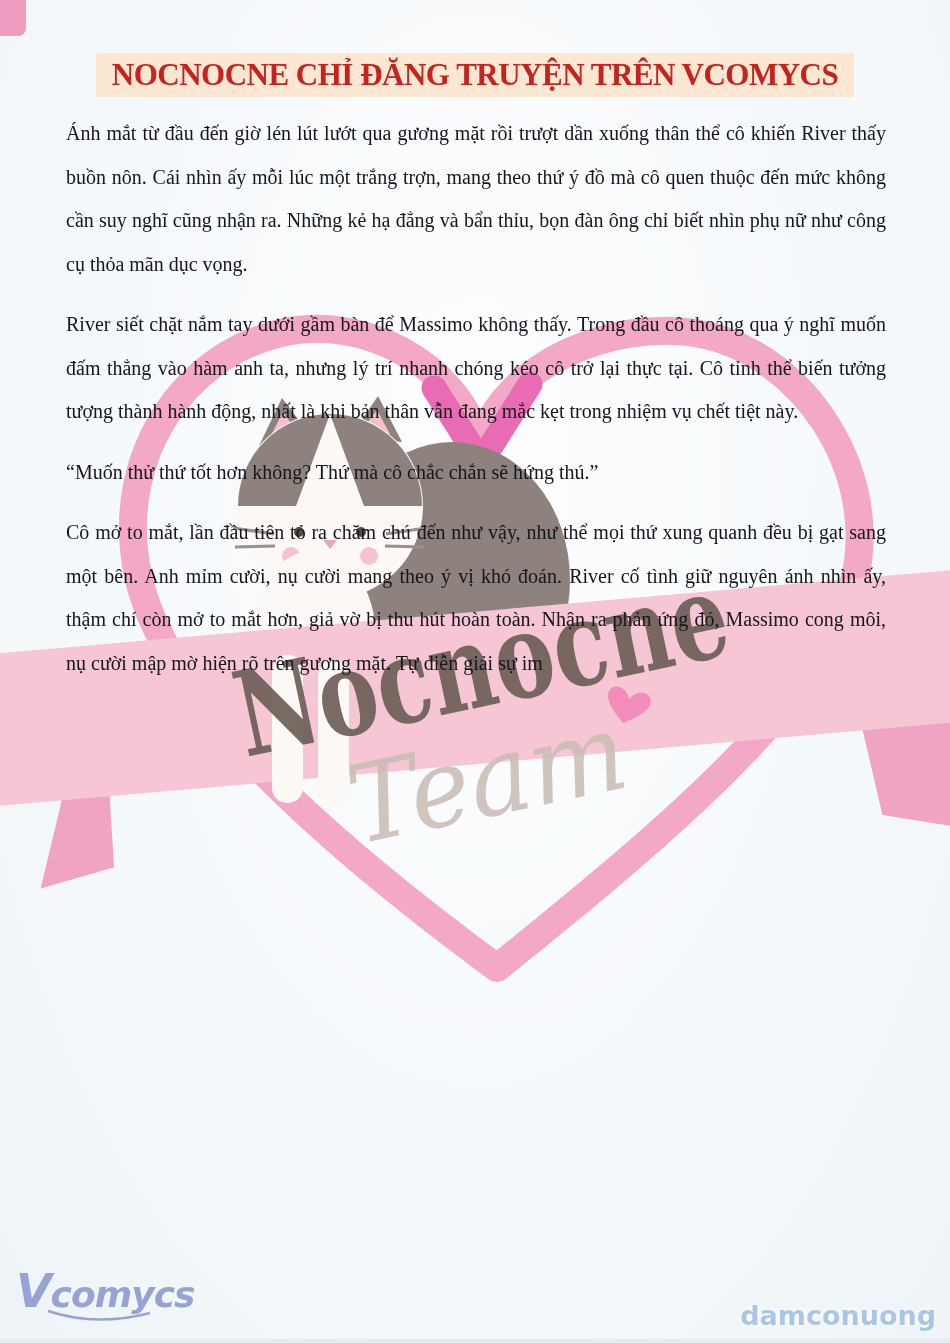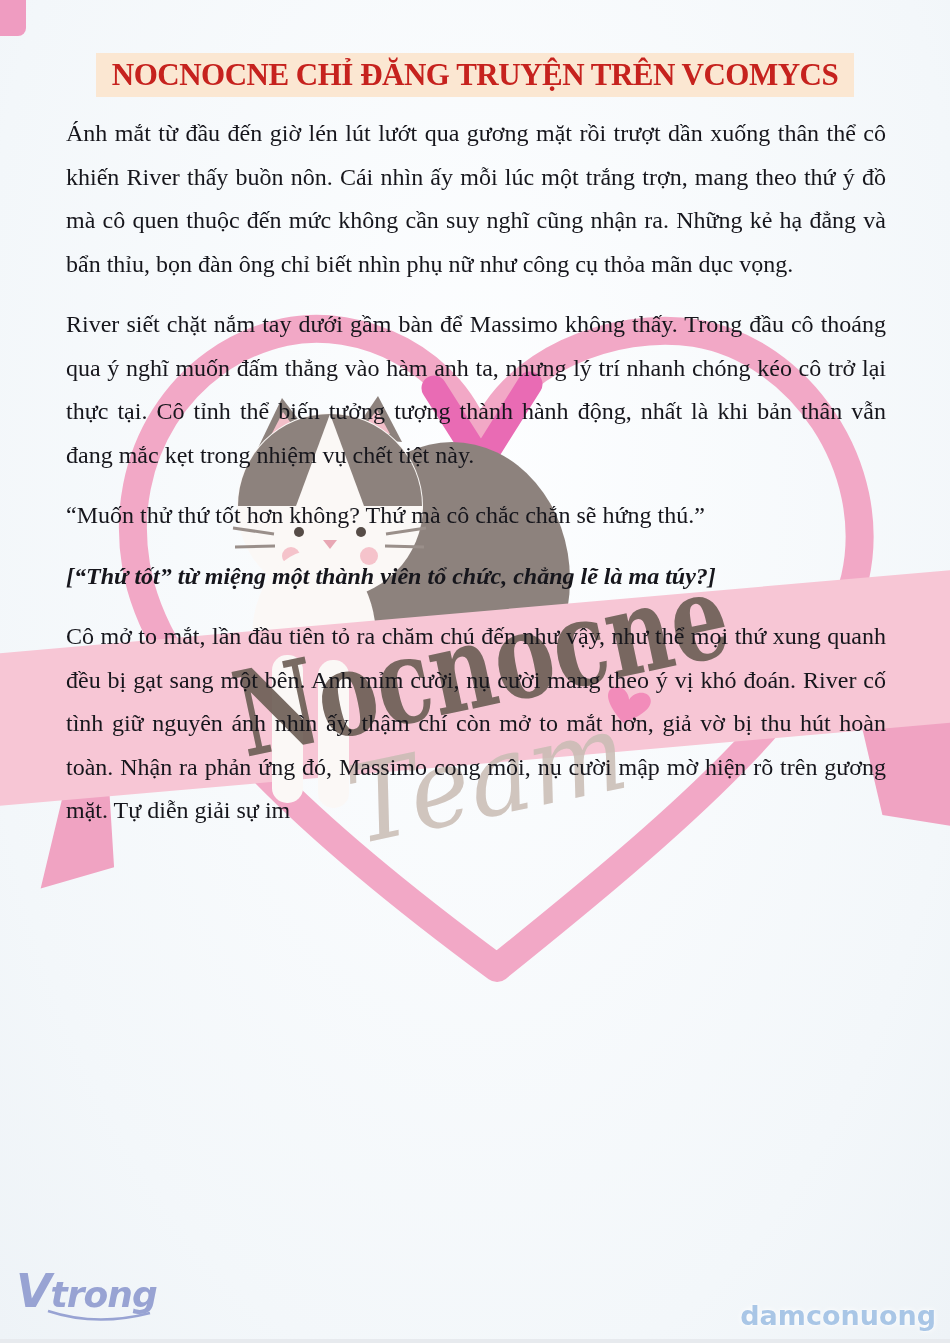--- a/index.html
+++ b/index.html
@@ -27,21 +27,21 @@
     font-size:31px;
     line-height:42px;
     padding:1px 16px;
     letter-spacing:-0.5px;
     white-space:nowrap;
     text-align:center;
   }
   .watermark{position:absolute;left:0;top:0;z-index:1;}
   .content{
     position:absolute;left:66px;top:112px;width:820px;z-index:2;
-    font-size:24px;line-height:43.5px;color:#16161c;
+    font-size:20px;line-height:43.5px;color:#16161c;
     text-align:justify;
   }
   .content p{margin:0 0 17px 0;}
   .lead-italic{font-style:italic;font-weight:bold;}
   p.note{font-style:italic;font-weight:bold;}
   .logo{
     position:absolute;left:16px;bottom:16px;z-index:3;
     color:#98a3d3;font-family:"DejaVu Sans", sans-serif;
     font-style:italic;font-weight:bold;font-size:36px;line-height:36px;
     letter-spacing:-1px;
@@ -115,26 +115,25 @@
   </svg>
 
   <div class="banner-row">
     <span class="banner">NOCNOCNE CHỈ ĐĂNG TRUYỆN TRÊN VCOMYCS</span>
   </div>
 
   <div class="content">
     <p>Ánh mắt từ đầu đến giờ lén lút lướt qua gương mặt rồi trượt dần xuống thân thể cô khiến River thấy buồn nôn. Cái nhìn ấy mỗi lúc một trắng trợn, mang theo thứ ý đồ mà cô quen thuộc đến mức không cần suy nghĩ cũng nhận ra. Những kẻ hạ đẳng và bẩn thỉu, bọn đàn ông chỉ biết nhìn phụ nữ như công cụ thỏa mãn dục vọng.</p>
     <p>River siết chặt nắm tay dưới gầm bàn để Massimo không thấy. Trong đầu cô thoáng qua ý nghĩ muốn đấm thẳng vào hàm anh ta, nhưng lý trí nhanh chóng kéo cô trở lại thực tại. Cô tỉnh thể biến tưởng tượng thành hành động, nhất là khi bản thân vẫn đang mắc kẹt trong nhiệm vụ chết tiệt này.</p>
     <p>“Muốn thử thứ tốt hơn không? Thứ mà cô chắc chắn sẽ hứng thú.”</p>
-    <p class="note">[“Thứ tốt” từ miệng một thành viên tổ chức, chẳng lẽ là ma túy?]</p>
     <p>Cô mở to mắt, lần đầu tiên tỏ ra chăm chú đến như vậy, như thể mọi thứ xung quanh đều bị gạt sang một bên. Anh mỉm cười, nụ cười mang theo ý vị khó đoán. River cố tình giữ nguyên ánh nhìn ấy, thậm chí còn mở to mắt hơn, giả vờ bị thu hút hoàn toàn. Nhận ra phản ứng đó, Massimo cong môi, nụ cười mập mờ hiện rõ trên gương mặt. Tự diễn giải sự im</p>
   </div>
 
   <div class="logo">
-    <span class="logo-v">V</span><span>trong</span>
+    <span class="logo-v">V</span><span>comycs</span>
     <svg width="120" height="16">
       <path d="M8 4 q48 16 102 2" stroke="#98a3d3" fill="none" stroke-width="2.5"></path>
     </svg>
   </div>
 
   <div class="credit">damconuong</div>
 
 </div>
 
 </body></html>

